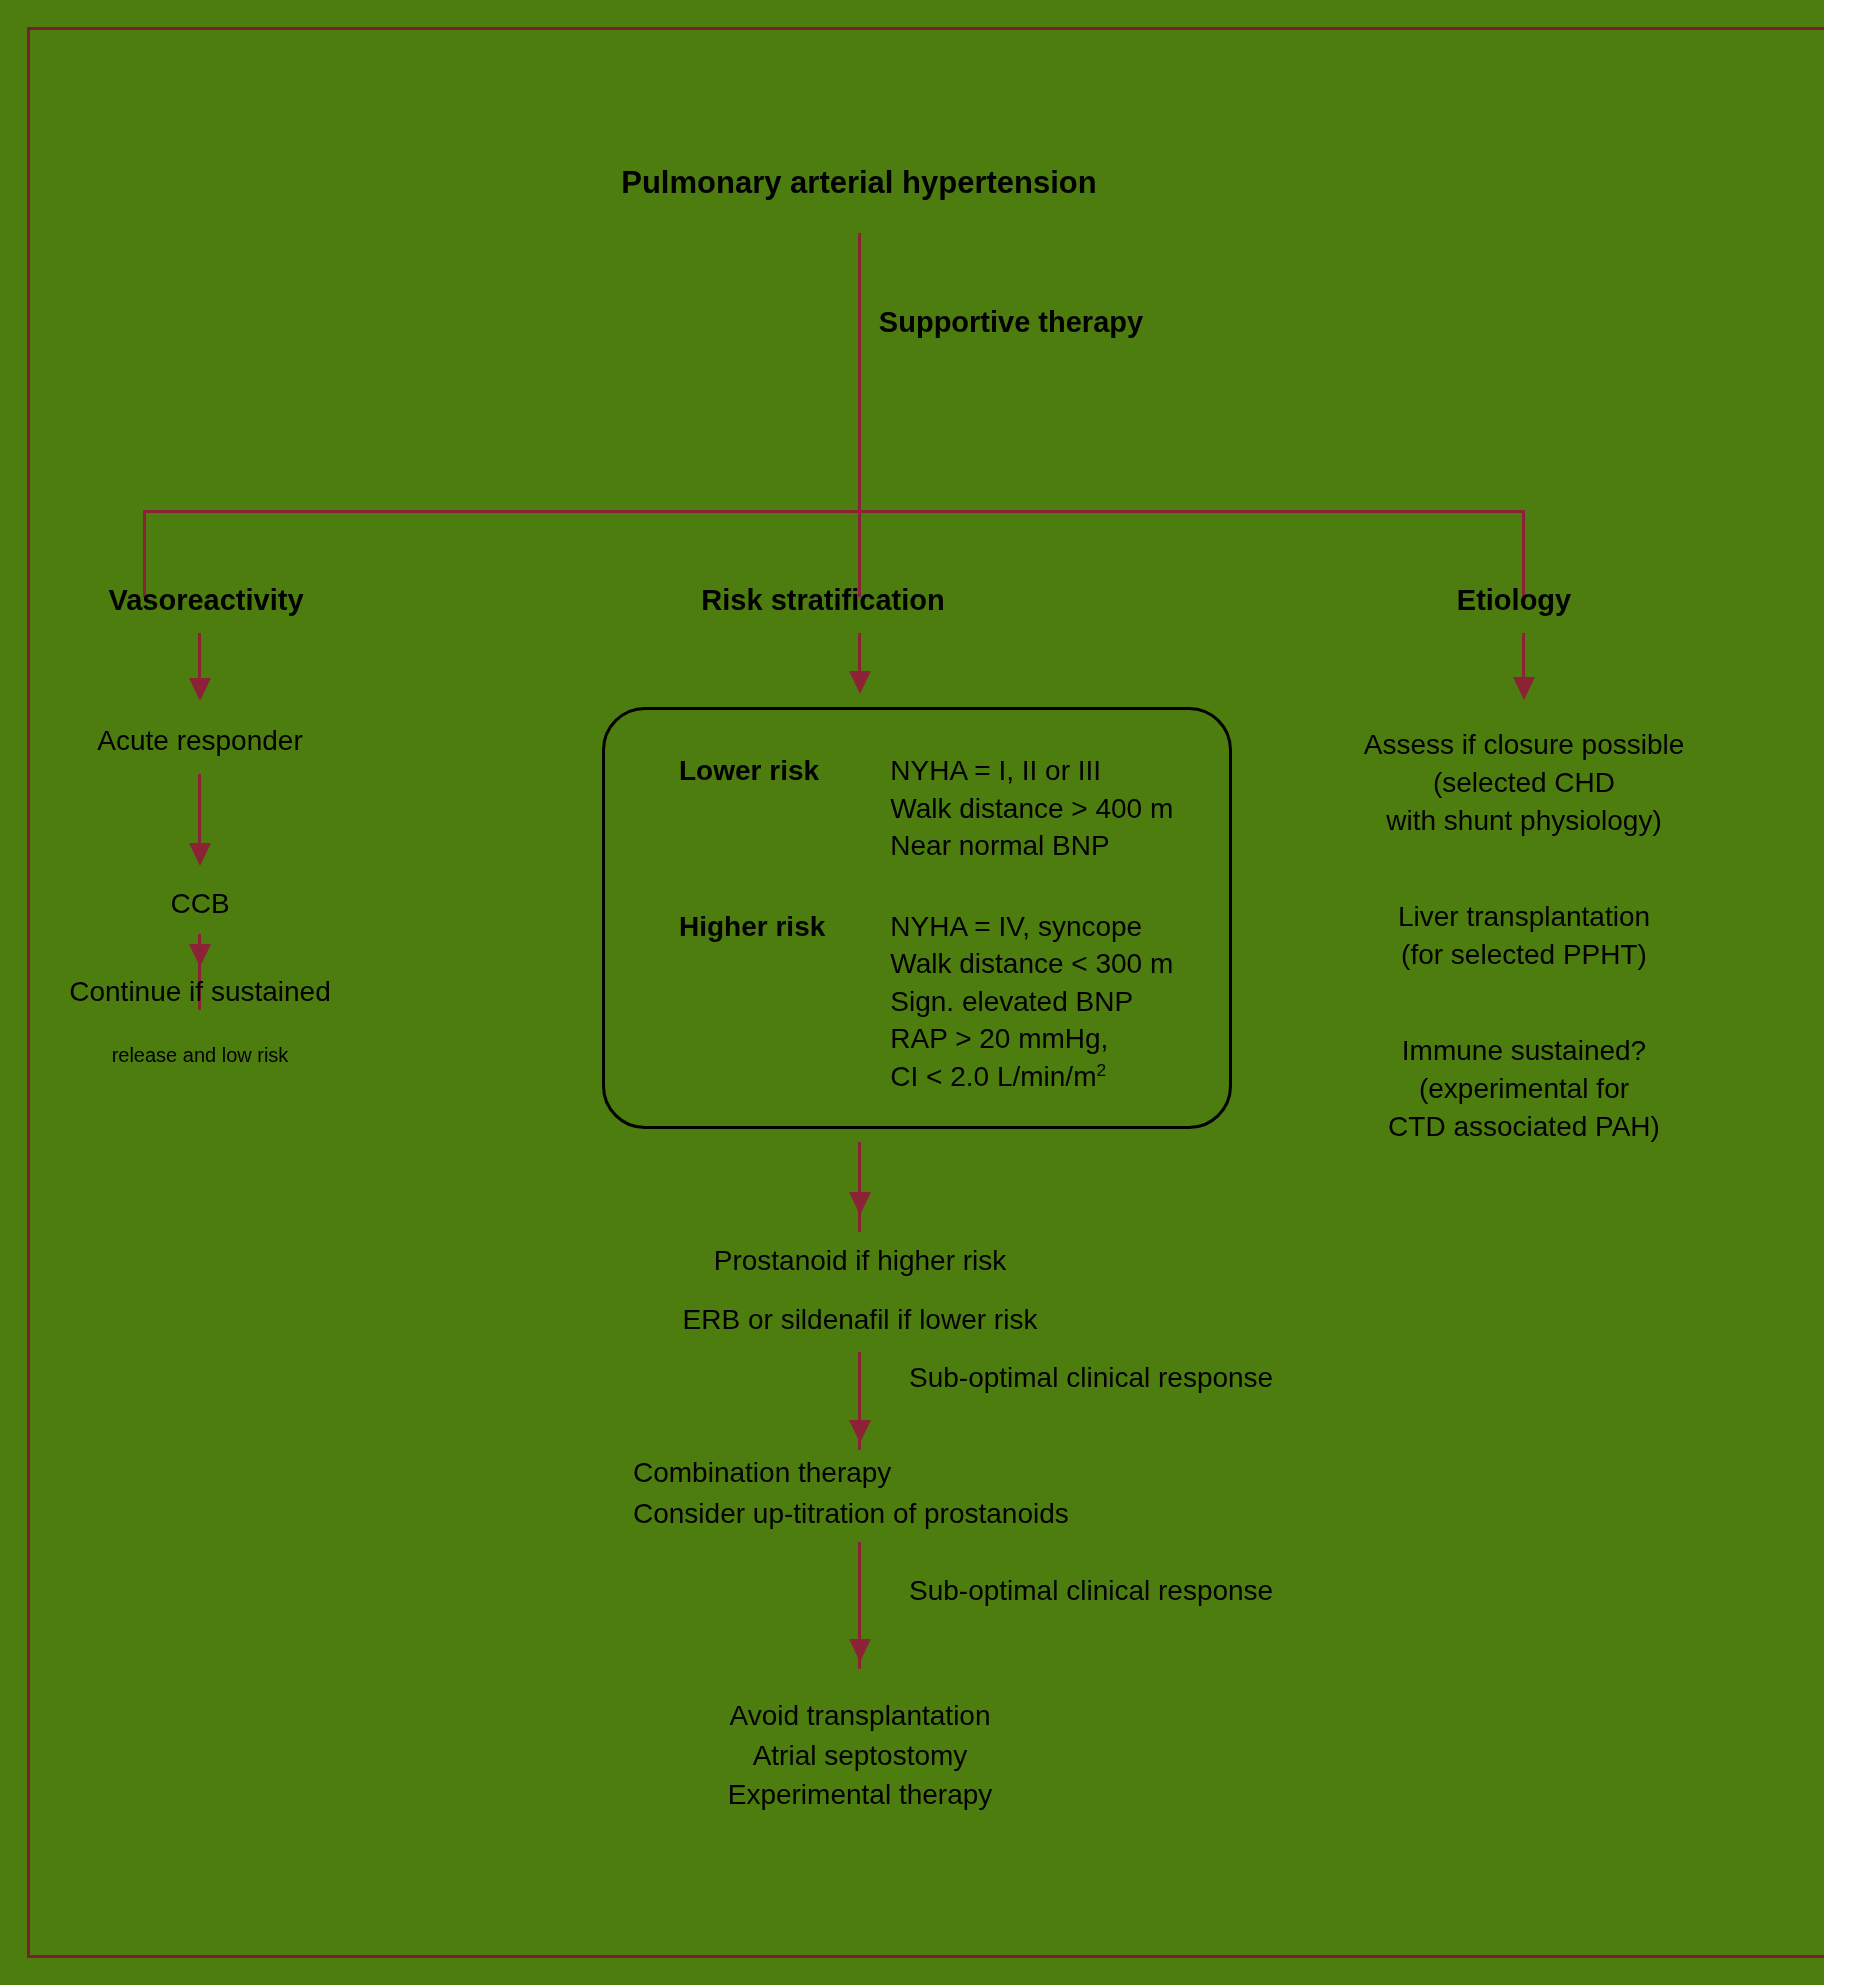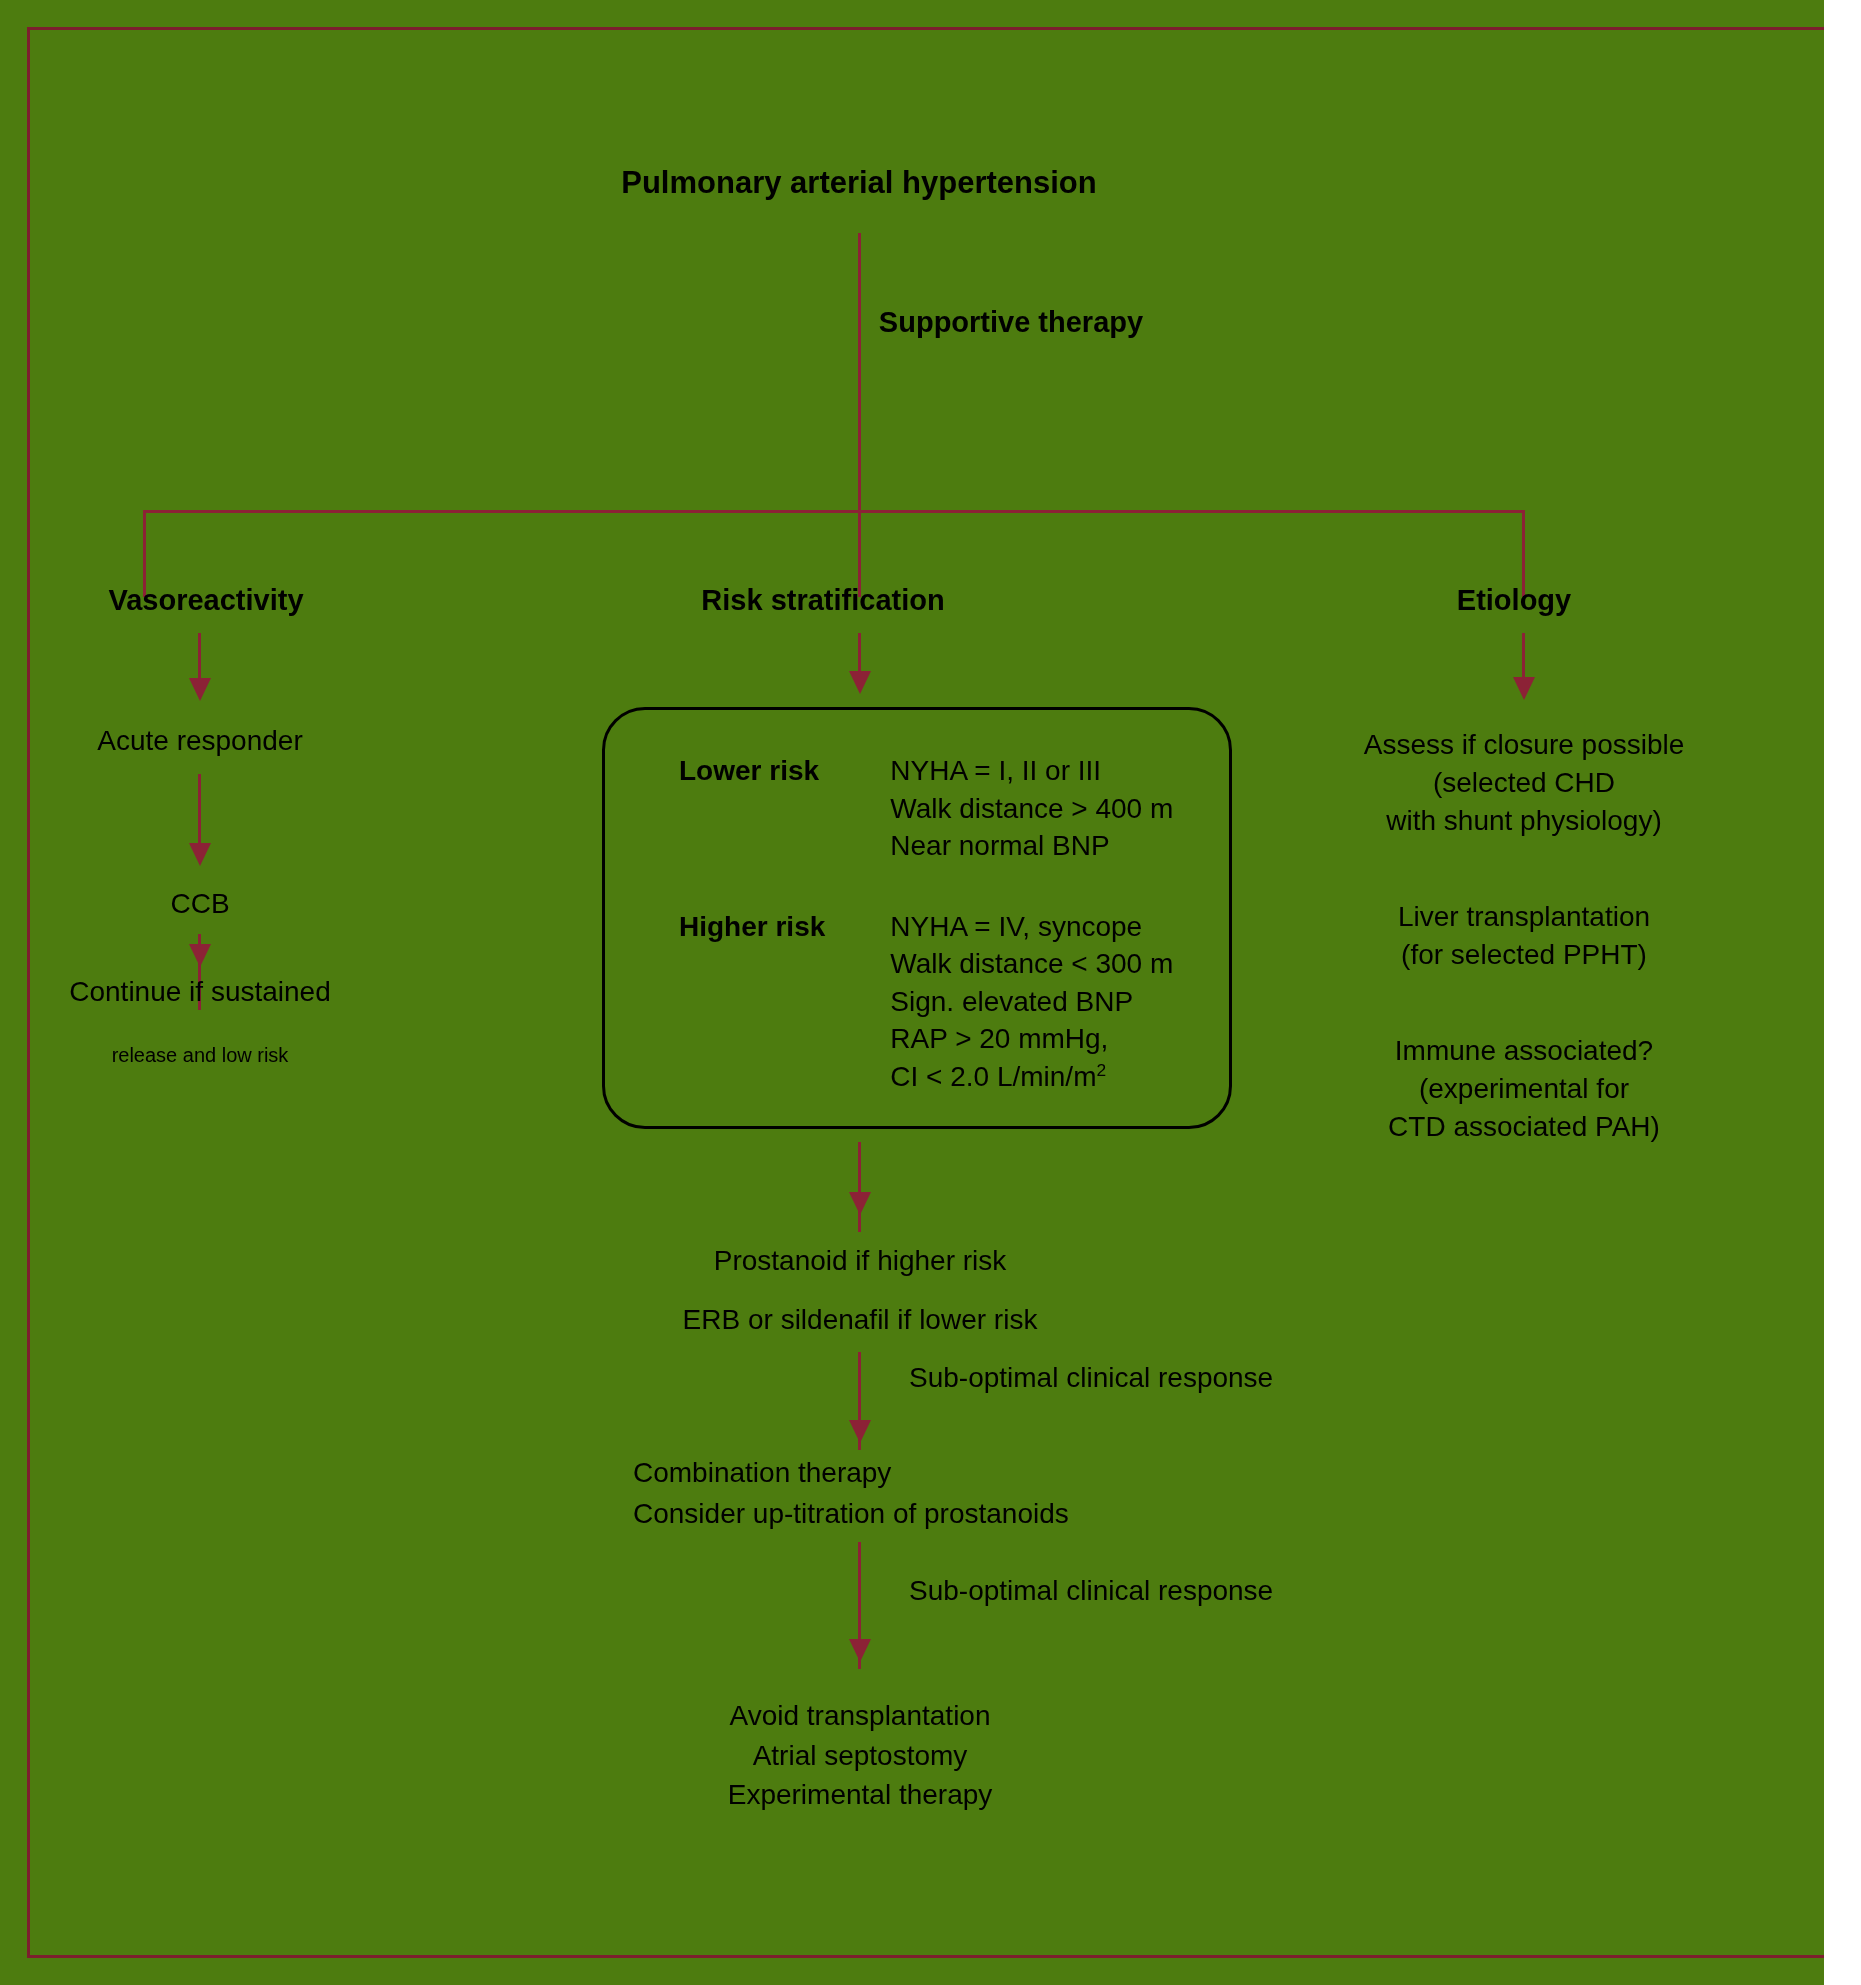--- a/index.html
+++ b/index.html
@@ -153,18 +153,18 @@
   <div class="vline" style="left:1522px; top:633px; height:51px;"></div>
   <div class="arrowhead" style="left:1524px; top:677px;"></div>
 
   <div class="txt ctr" style="left:1524px; top:728px; font-size:28px;">Assess if closure possible</div>
   <div class="txt ctr" style="left:1524px; top:766px; font-size:28px;">(selected CHD</div>
   <div class="txt ctr" style="left:1524px; top:804px; font-size:28px;">with shunt physiology)</div>
 
   <div class="txt ctr" style="left:1524px; top:900px; font-size:28px;">Liver transplantation</div>
   <div class="txt ctr" style="left:1524px; top:938px; font-size:28px;">(for selected PPHT)</div>
 
-  <div class="txt ctr" style="left:1524px; top:1034px; font-size:28px;">Immune associated?</div>
+  <div class="txt ctr" style="left:1524px; top:1034px; font-size:28px;">Immune sustained?</div>
   <div class="txt ctr" style="left:1524px; top:1072px; font-size:28px;">(experimental for</div>
   <div class="txt ctr" style="left:1524px; top:1110px; font-size:28px;">CTD associated PAH)</div>
 
 </div>
 
 
 </body></html>

